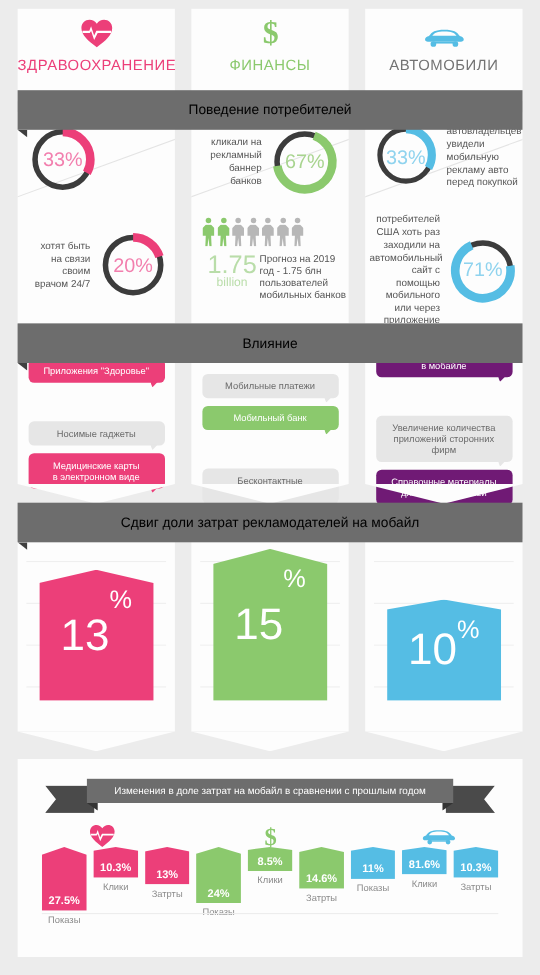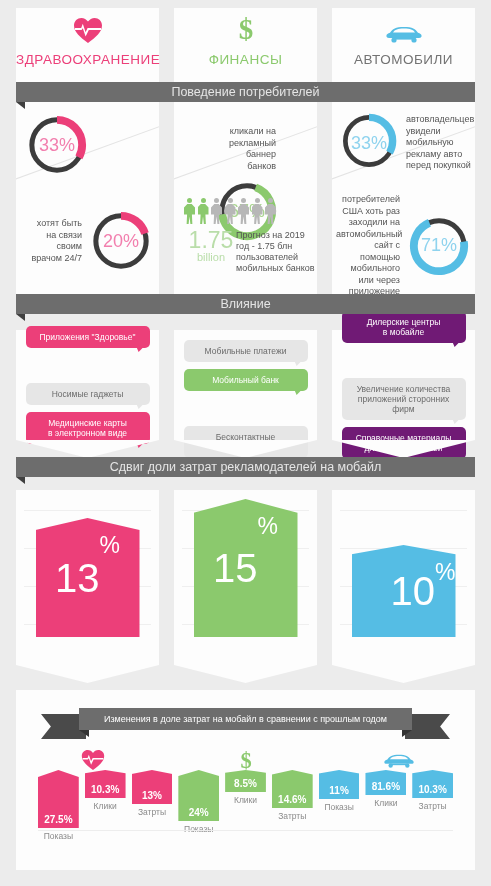--- a/index.html
+++ b/index.html
@@ -28,22 +28,22 @@
   .hcard.c2{left:174px;}
   .hcard.c3{left:332px;}
   .hicon{height:38px;display:flex;align-items:flex-end;justify-content:center;padding-bottom:2px;}
   .htitle{font-size:13.5px;letter-spacing:.5px;margin-top:6px;}
   .t-pink{color:#ec3f79;}
   .t-green{color:#8bc96d;}
   .t-blue{color:#737373;}
 
   
   .ribbon{
-    position:absolute;left:16px;width:459px;height:20px;
-    background:#6d6d6d;color:#e5e5e5;font-size:12.5px;
+    position:absolute;left:16px;width:459px;height:36px;
+    background:#6d6d6d;color:#000000;font-size:12.5px;
     display:flex;align-items:center;justify-content:center;
     z-index:5;
   }
   .ribbon .rtail{
     position:absolute;left:0;bottom:-7px;width:9px;height:7px;
     background:#3f3f3f;
     clip-path:polygon(0 0,100% 0,100% 100%);
   }
 
   
@@ -210,21 +210,21 @@
             <circle cx="21" cy="21" r="16" fill="none" stroke="#3c3c3c" stroke-width="3.2"></circle>
             <circle cx="21" cy="21" r="16" fill="none" stroke="#ec3f79" stroke-width="5" stroke-dasharray="20.1 80.4" transform="rotate(-90 21 21)" stroke-linecap="butt"></circle>
           </svg>
           <div class="val v-pink">20%</div>
         </div>
       </div>
     </div>
 
     <div class="bcol c2 notch-bottom">
       <div class="diag"></div>
-      <div class="row" style="left:6px;top:24px;width:134px;flex-direction:column;">
+      <div class="row" style="left:6px;top:12px;width:134px;">
         <div class="note" style="width:58px;text-align:right;">кликали на<br>рекламный<br>баннер<br>банков</div>
         <div class="donut">
           <svg class="ring" viewBox="0 0 42 42">
             <circle cx="21" cy="21" r="16" fill="none" stroke="#3c3c3c" stroke-width="3.2"></circle>
             <circle cx="21" cy="21" r="16" fill="none" stroke="#8bc96d" stroke-width="5" stroke-dasharray="67.3 33.2" transform="rotate(-70 21 21)" stroke-linecap="butt"></circle>
           </svg>
           <div class="val v-green">67%</div>
         </div>
       </div>
 
@@ -339,21 +339,21 @@
       <div class="bigbar bar-green" style="height:138px;">
         <span class="num">15</span>
           <span class="pct">%</span>
       </div>
     </div>
     <div class="scol c3 notch-bottom">
       <div class="gl" style="top:20px;"></div>
         <div class="gl" style="top:58px;"></div>
       <div class="gl" style="top:96px;"></div>
         <div class="gl" style="top:134px;"></div>
-      <div class="bigbar bar-blue" style="height:92px;justify-content:flex-end;">
+      <div class="bigbar bar-blue" style="height:92px;">
         <span class="num">10</span>
           <span class="pct">%</span>
       </div>
     </div>
   </div>
 
   <div class="bottom">
     <div class="ribwing l"></div>
     <div class="ribwing r"></div>
     <div class="ribbon2">Изменения в доле затрат на мобайл в сравнении с прошлым годом</div>

